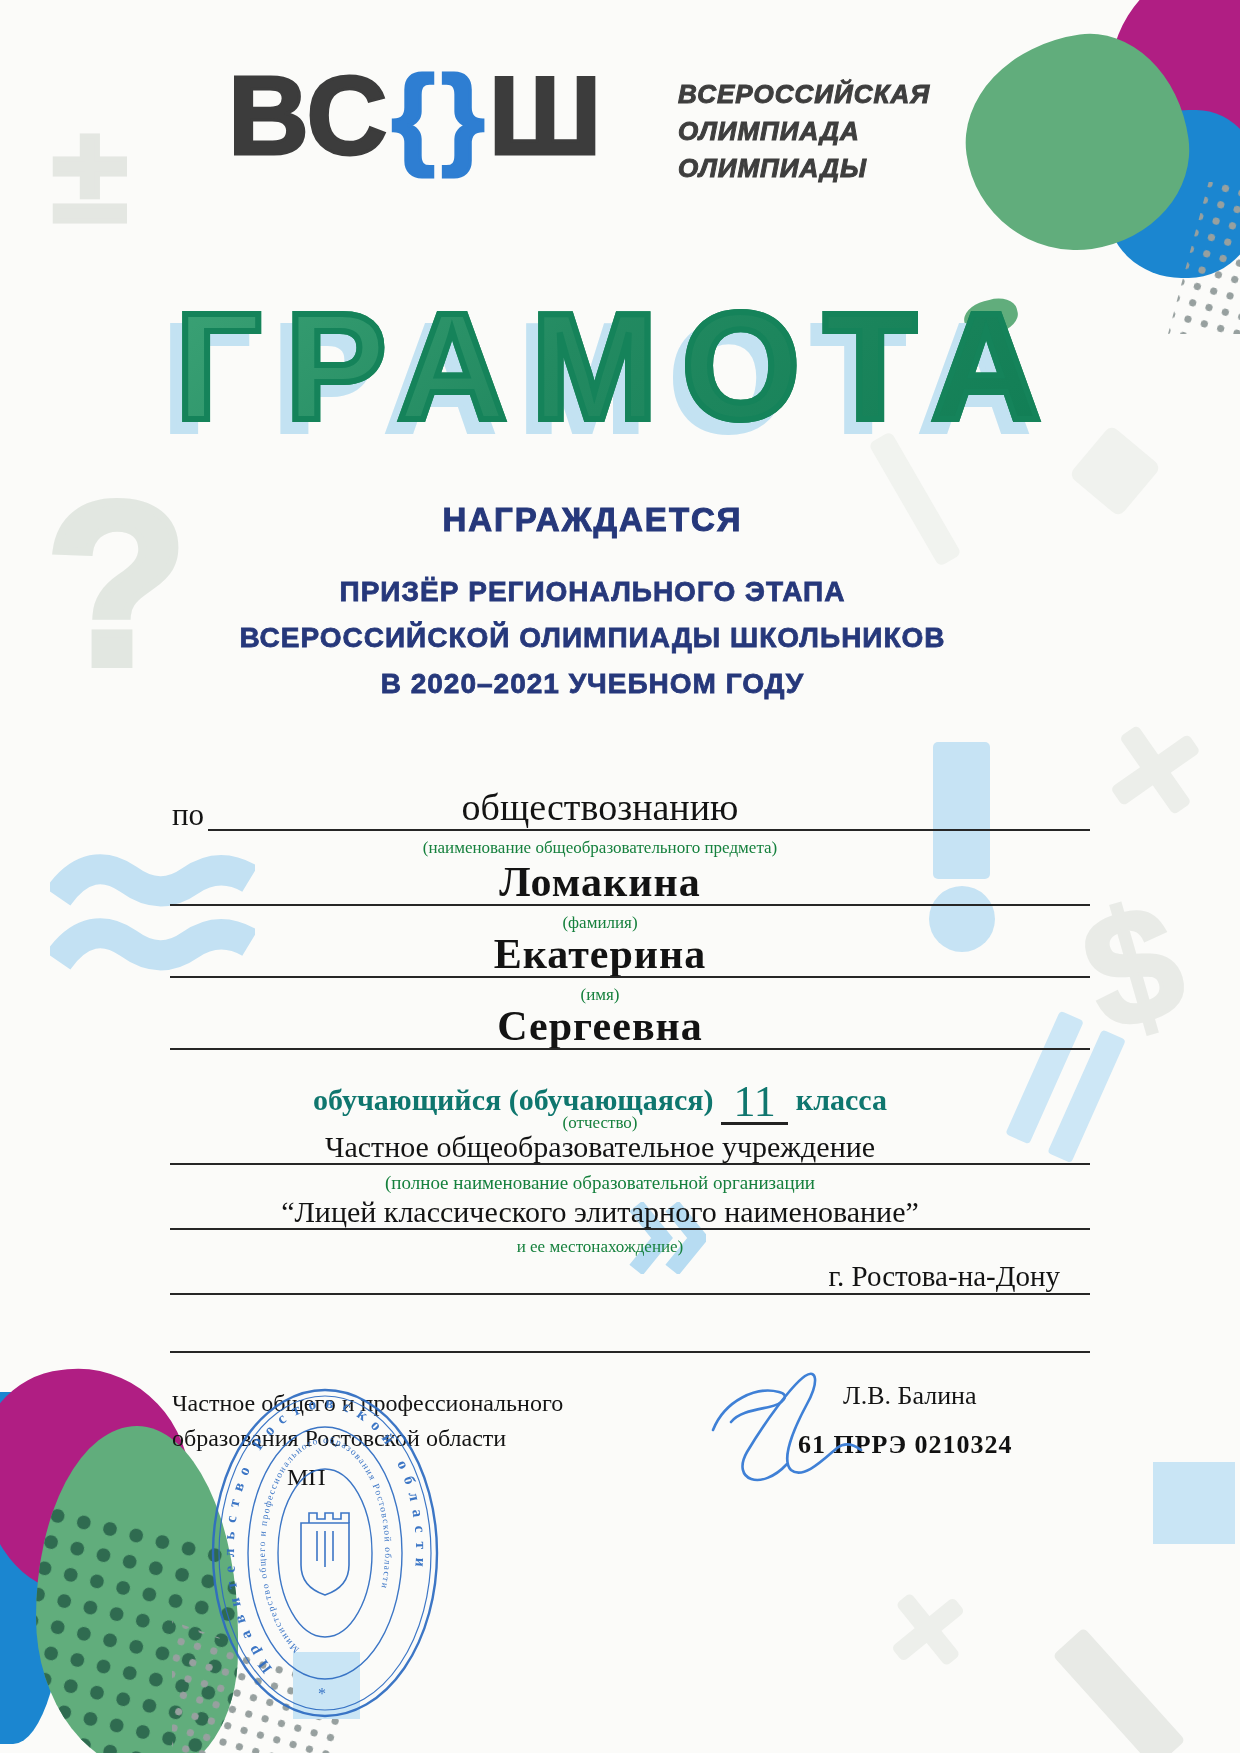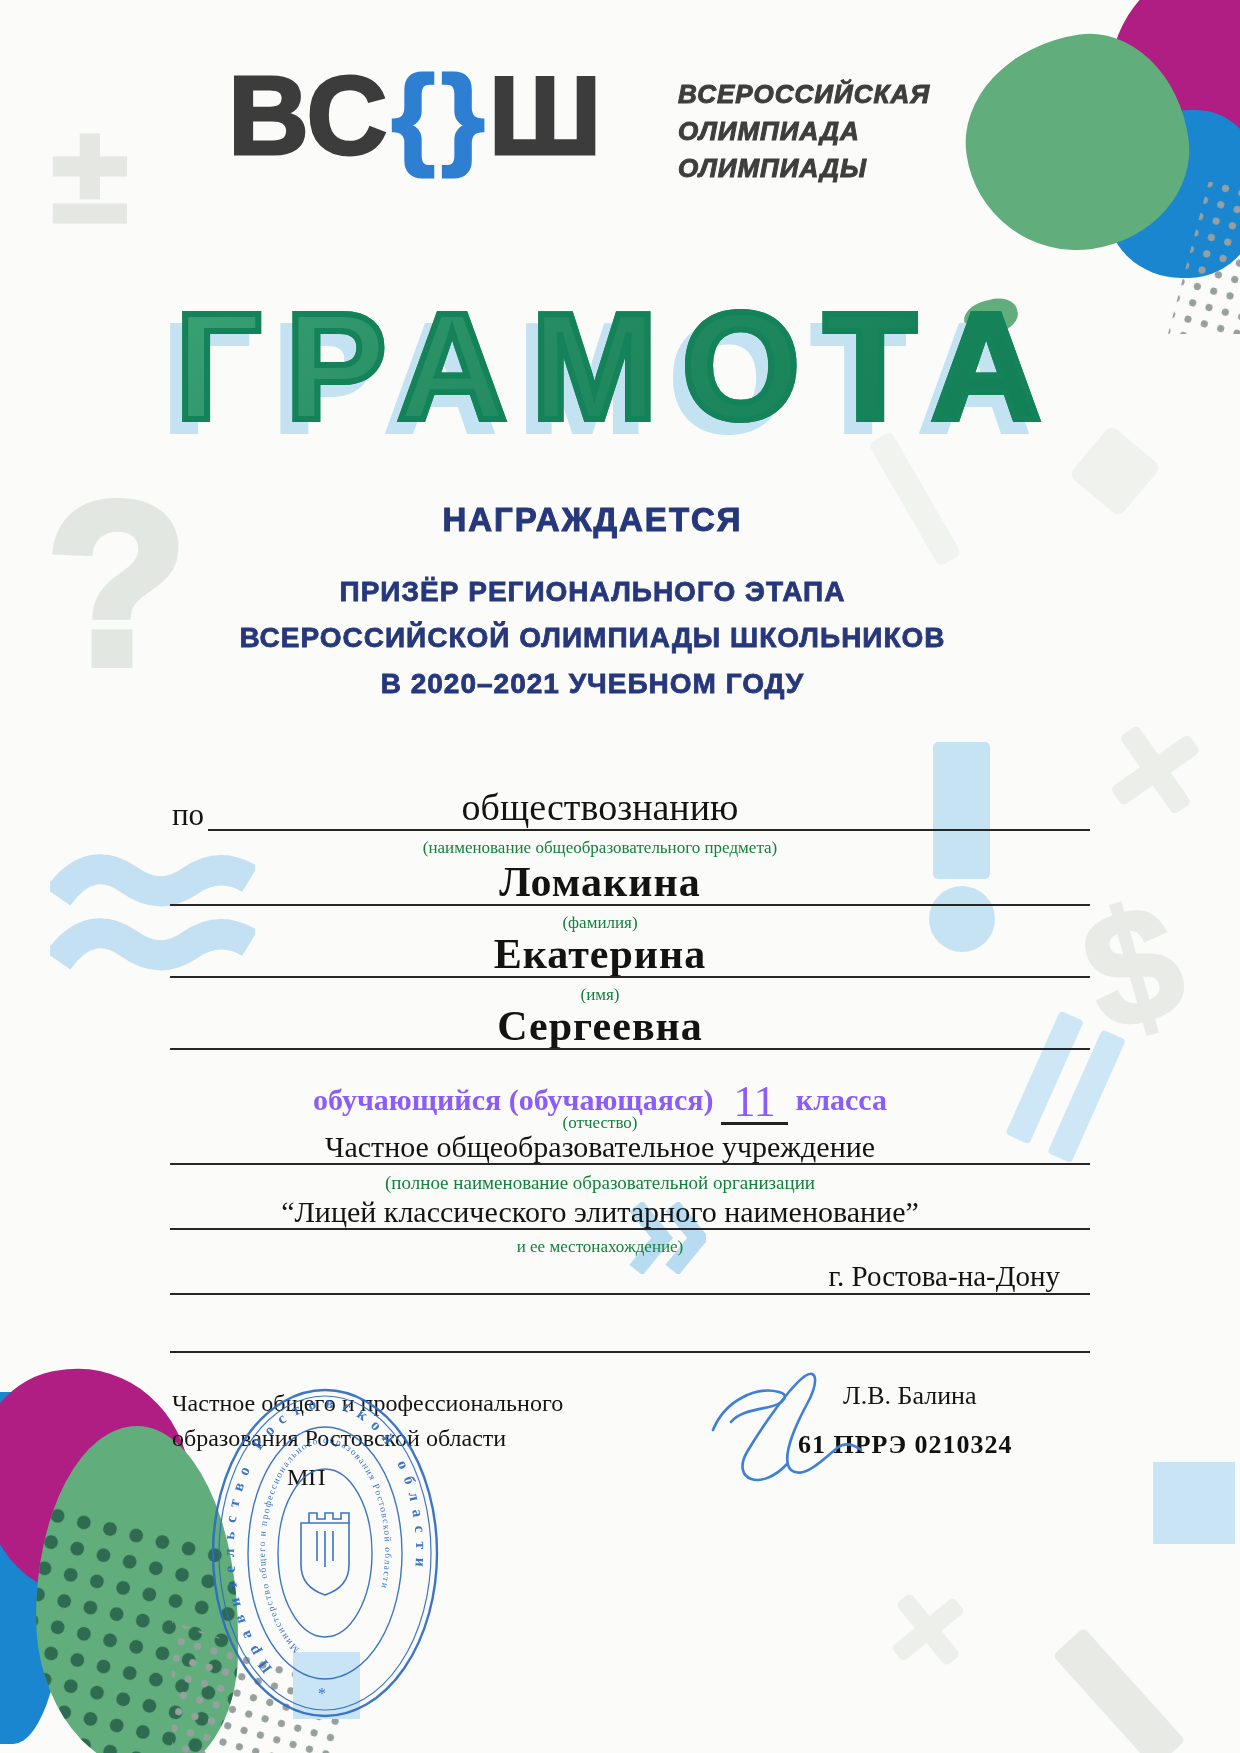--- a/index.html
+++ b/index.html
@@ -89,21 +89,21 @@
   .po{left:172px;top:797px;font-size:31px;}
   .v-subject{top:788px;font-size:38px;}
   .v-bold{font-weight:700;letter-spacing:1px;}
   .v-surname{top:860px;font-size:42px;}
   .v-name{top:932px;font-size:42px;}
   .v-patron{top:1004px;font-size:42px;}
   .v-school1{top:1131px;font-size:30px;}
   .v-school2{top:1196px;font-size:30px;}
   .v-city{top:1261px;font-size:29px;text-align:right;}
   .student-row{left:140px;top:1082px;width:920px;text-align:center;font-family:"Liberation Serif",serif;
-      font-size:30px;font-weight:700;color:#8b5cf6;}
+      font-size:30px;font-weight:700;color:#0f766e;}
   .grade{display:inline-block;font-weight:400;font-size:44px;line-height:40px;padding:0 12px;margin:0 8px;
       border-bottom:3px solid #222;vertical-align:-6px;}
 
   .minister{left:172px;top:1386px;width:420px;font-family:"Liberation Serif",serif;font-size:24px;
       line-height:35px;color:#141414;}
   .mp{left:287px;top:1464px;font-family:"Liberation Serif",serif;font-size:24px;color:#141414;}
   .signer{left:843px;top:1381px;font-family:"Liberation Serif",serif;font-size:26px;color:#141414;}
   .cert-no{left:798px;top:1430px;font-family:"Liberation Serif",serif;font-size:26px;font-weight:700;
       letter-spacing:1px;color:#111;}
   .stamp-svg{left:155px;top:1373px;z-index:3;opacity:.93;}

